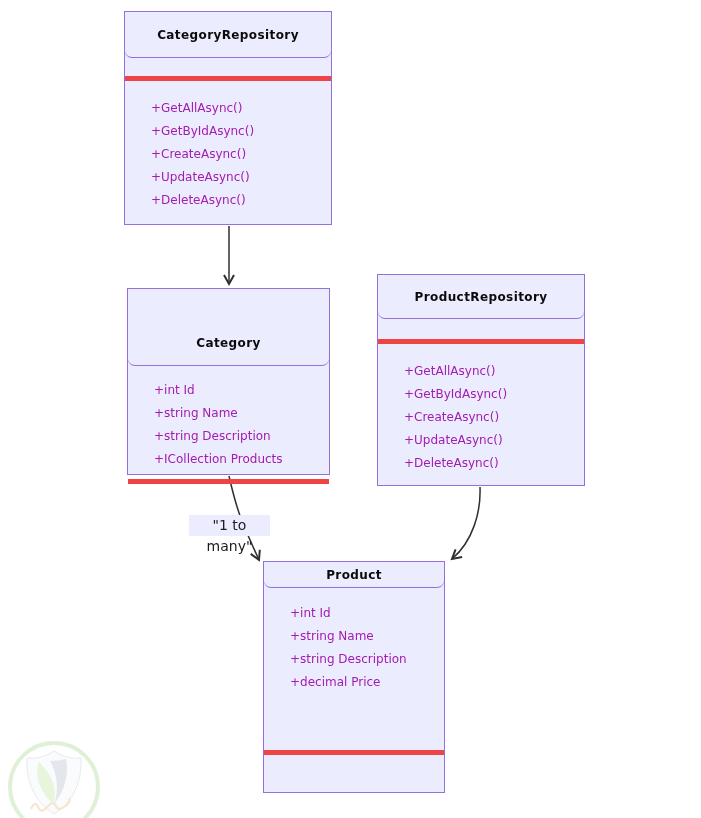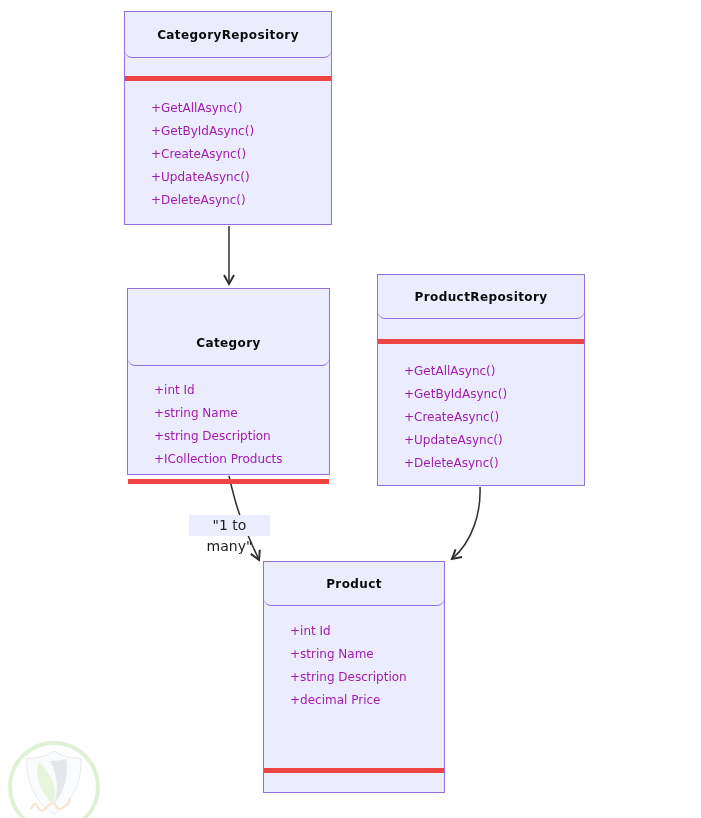--- a/index.html
+++ b/index.html
@@ -33,21 +33,21 @@
   #box-b{left:127px;top:288px;width:203px;height:187px;}
   #box-b .class-title{height:45px;margin-top:32px;}
   #box-b .sec-attrs{height:118px;padding-top:13px;}
   
   #box-c{left:377px;top:274px;width:208px;height:212px;}
   #box-c .class-title{height:44px;}
   #box-c .sec-attrs{height:25px;}
   #box-c .sec-methods{padding-top:16px;}
   
   #box-d{left:263px;top:561px;width:182px;height:232px;}
-  #box-d .class-title{height:44px;}
+  #box-d .class-title{height:26px;}
   #box-d .sec-attrs{height:167px;padding-top:14px;}
   .edge-label{
     position:absolute;z-index:3;left:189px;top:515px;width:81px;height:21px;
     background:#ECECFF;font-size:14px;line-height:21px;text-align:center;color:#1c1c1c;
   }
 </style>
 </head>
 <body>
 
 <div class="canvas">

